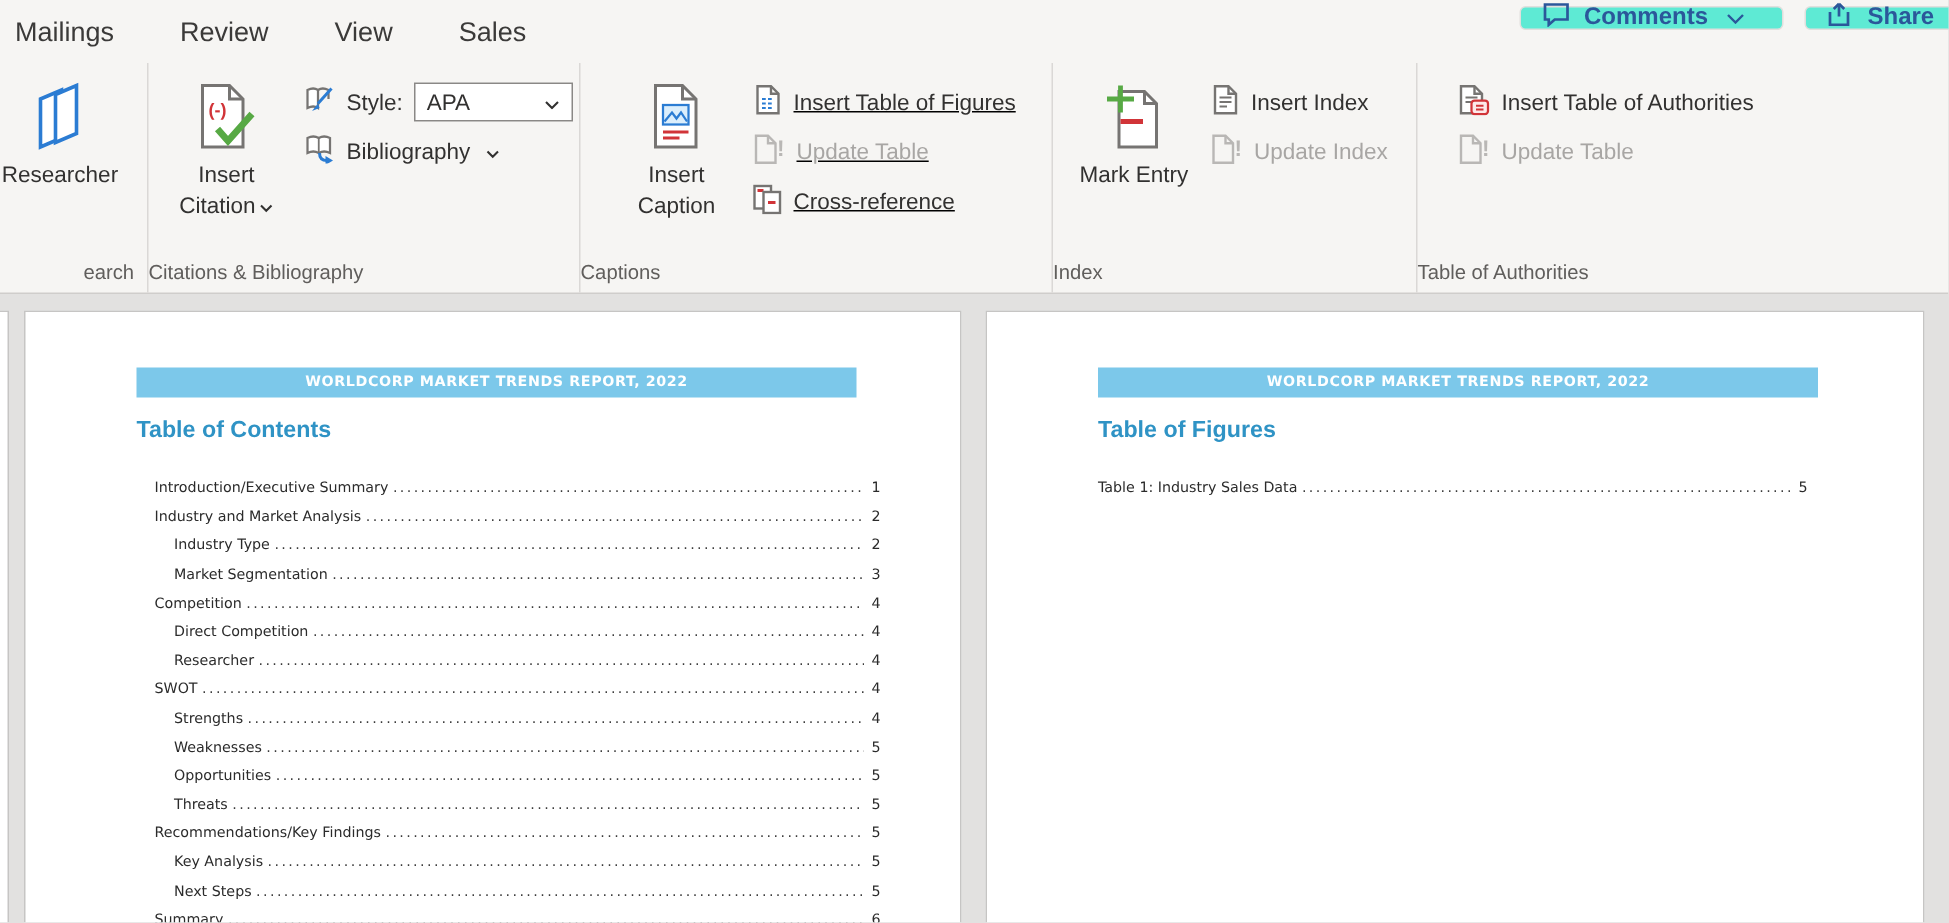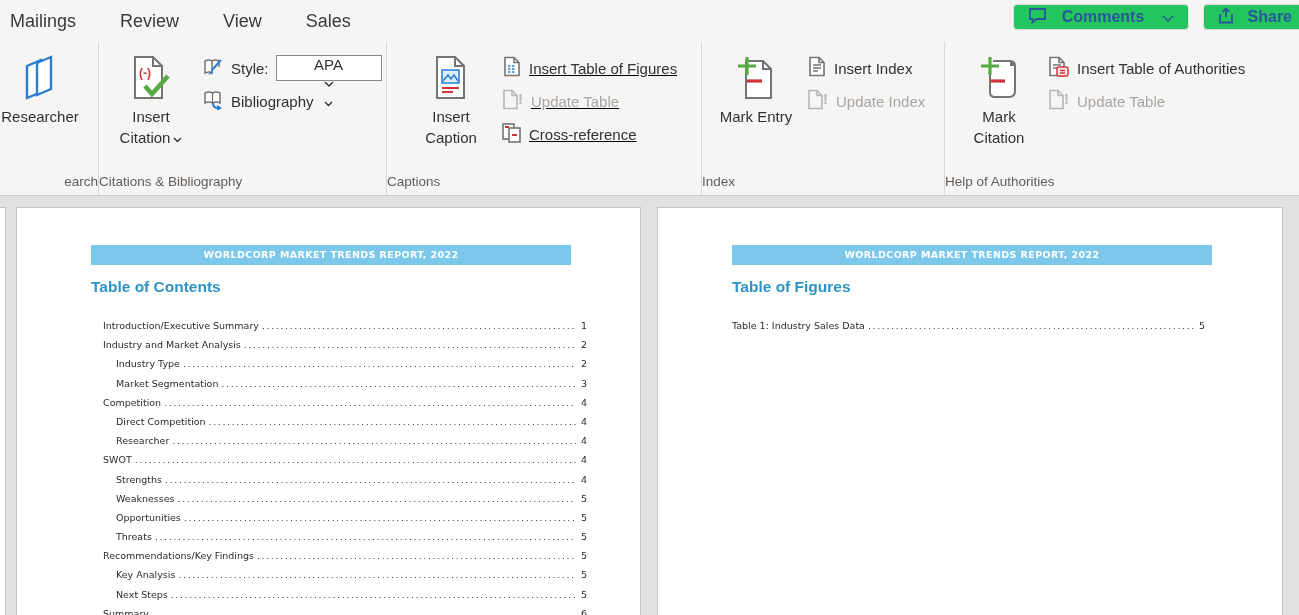--- a/index.html
+++ b/index.html
@@ -3,43 +3,43 @@
 <meta charset="utf-8">
 <style>
   * { margin:0; padding:0; box-sizing:border-box; }
   html,body { width:1299px; height:615px; overflow:hidden; }
   body { font-family:"Liberation Sans", sans-serif; background:#e2e1e0; }
 
   
   .menubar { height:42px; background:#f6f5f3; display:flex; align-items:center; padding-left:10px; position:relative; }
   .menu-tab { font-size:18px; color:#3b3a39; margin-right:44px; cursor:default; }
   .top-actions { position:absolute; right:-8px; top:4px; display:flex; align-items:center; }
-  .pill-btn { background:#22c55e; border:1px solid #e1dfdd; border-radius:4px; height:26px; display:flex; align-items:center; justify-content:space-between; gap:9px; color:var(--accent-blue,#2b579a); font-weight:bold; font-size:16px; padding:0 14px; }
+  .pill-btn { background:#5eead4; border:1px solid #e1dfdd; border-radius:4px; height:16px; display:flex; align-items:center; justify-content:flex-start; gap:9px; color:var(--accent-blue,#2b579a); font-weight:bold; font-size:16px; padding:0 14px; }
   .btn-comments { width:176px; }
   .btn-share { width:104px; margin-left:14px; }
 
   
   .ribbon { height:154px; background:#f6f5f3; display:flex; border-bottom:1px solid #cfcdcb; box-shadow:0 2px 0 #e7e6e4; }
   .group { position:relative; height:100%; border-right:1px solid #dad8d6; }
   .g-research { width:99px; }
   .g-citations { width:288px; }
   .g-captions { width:315px; }
   .g-index { width:243px; }
   .g-toa { width:354px; border-right:none; }
   .group-label { position:absolute; bottom:6px; left:0; right:0; text-align:left; font-size:13.5px; color:#605e5c; }
-  .g-research .group-label { text-align:right; padding-left:2px;margin-left:45px; }
+  .g-research .group-label { text-align:center; padding-left:2px;margin-left:45px; }
   .group-content { display:flex; padding-top:8px; height:120px; }
   .big-btn { display:flex; flex-direction:column; align-items:center; width:76px; cursor:default; }
   .big-btn .icon-wrap { height:56px; display:flex; align-items:center; justify-content:center; }
   .big-text { font-size:15px; color:#323130; text-align:center; line-height:1.4; width:100%; }
   .chev { margin-left:3px; }
   .small-col { display:flex; flex-direction:column; padding-top:5px; }
   .small-btn { display:flex; align-items:center; gap:7px; font-size:15px; color:#323130; height:26px; margin-bottom:7px; white-space:nowrap; cursor:default; }
   .small-btn.disabled { color:#a8a6a4; }
-  .select-box { width:106px; height:26px; background:#fff; border:1px solid #8a8886; display:flex; align-items:center; justify-content:space-between; padding:0 8px; font-size:15px; color:#323130;flex-direction:column; }
+  .select-box { width:106px; height:26px; background:#fff; border:1px solid #8a8886; display:flex; align-items:center; justify-content:space-between; padding:0 8px; font-size:15px; color:#323130; }
   .g-research .group-content { padding-left:0; }
   .g-research .big-btn { width:92px; margin-left:-6px; }
   .g-citations .group-content { padding-left:14px; }
   .g-citations .small-col { margin-left:14px; }
   .g-captions .group-content { padding-left:26px; }
   .g-captions .small-col { margin-left:12px;text-decoration:underline; }
   .g-index .group-content { padding-left:16px; }
   .g-index .small-col { margin-left:12px; }
   .g-toa .group-content { padding-left:16px; }
   .g-toa .small-col { margin-left:10px; }
@@ -251,31 +251,20 @@
           </span>
           <span>Update Index</span>
         </div>
       </div>
     </div>
     <div class="group-label">Index</div>
   </div>
 
   <div class="group g-toa">
     <div class="group-content">
-      <div class="big-btn">
-        <div class="icon-wrap">
-          <svg width="40" height="46" viewBox="0 0 40 46">
-              <path d="M14 6 H31 Q36 6 36 11 V36 Q36 42 30 42 H16 Q11 42 11 37 V11" fill="#fff" stroke="#767472" stroke-width="2"></path>
-              <path d="M31 6 Q36 6 36 11 H31 Z" fill="#767472"></path>
-              <path d="M2 11 H20 M11 2 V20" stroke="#57a944" stroke-width="3.2"></path>
-              <path d="M12 26 H26" stroke="#d13438" stroke-width="3.2"></path>
-            </svg>
-        </div>
-        <div class="big-text">Mark Citation</div>
-      </div>
       <div class="small-col">
         <div class="small-btn">
           <span>
             <svg width="23" height="21" viewBox="0 0 23 21">
                 <path d="M3 1.5 H12 L17 6.5 V19.5 H3 Z" fill="#fff" stroke="#767472" stroke-width="1.6"></path>
                 <path d="M12 1.5 V6.5 H17" fill="none" stroke="#767472" stroke-width="1.6"></path>
                 <path d="M6 9 H14 M6 12 H10" stroke="#767472" stroke-width="1.3"></path>
                 <rect x="10" y="11" width="11" height="9" rx="2" fill="#fde9e9" stroke="#d13438" stroke-width="1.5"></rect>
                 <path d="M13 14.5 H18 M13 17 H18" stroke="#d13438" stroke-width="1.3"></path>
               </svg>
@@ -287,21 +276,21 @@
             <svg width="23" height="21" viewBox="0 0 23 21">
                 <path d="M3 1.5 H11 L16 6.5 V19.5 H3 Z" fill="#f6f5f3" stroke="#b9b7b5" stroke-width="1.6"></path>
                 <path d="M11 1.5 V6.5 H16" fill="none" stroke="#b9b7b5" stroke-width="1.6"></path>
                 <text x="17" y="15" font-size="15" font-weight="bold" fill="#b9b7b5">!</text>
               </svg>
           </span>
           <span>Update Table</span>
         </div>
       </div>
     </div>
-    <div class="group-label">Help of Authorities</div>
+    <div class="group-label">Table of Authorities</div>
   </div>
 </div>
 
 <div class="doc-area">
   <div class="page page-sliver"></div>
 
   <div class="page page-left">
     <div class="banner">WORLDCORP MARKET TRENDS REPORT, 2022</div>
     <div class="page-title">Table of Contents</div>
     <div class="entries toc-entries">

